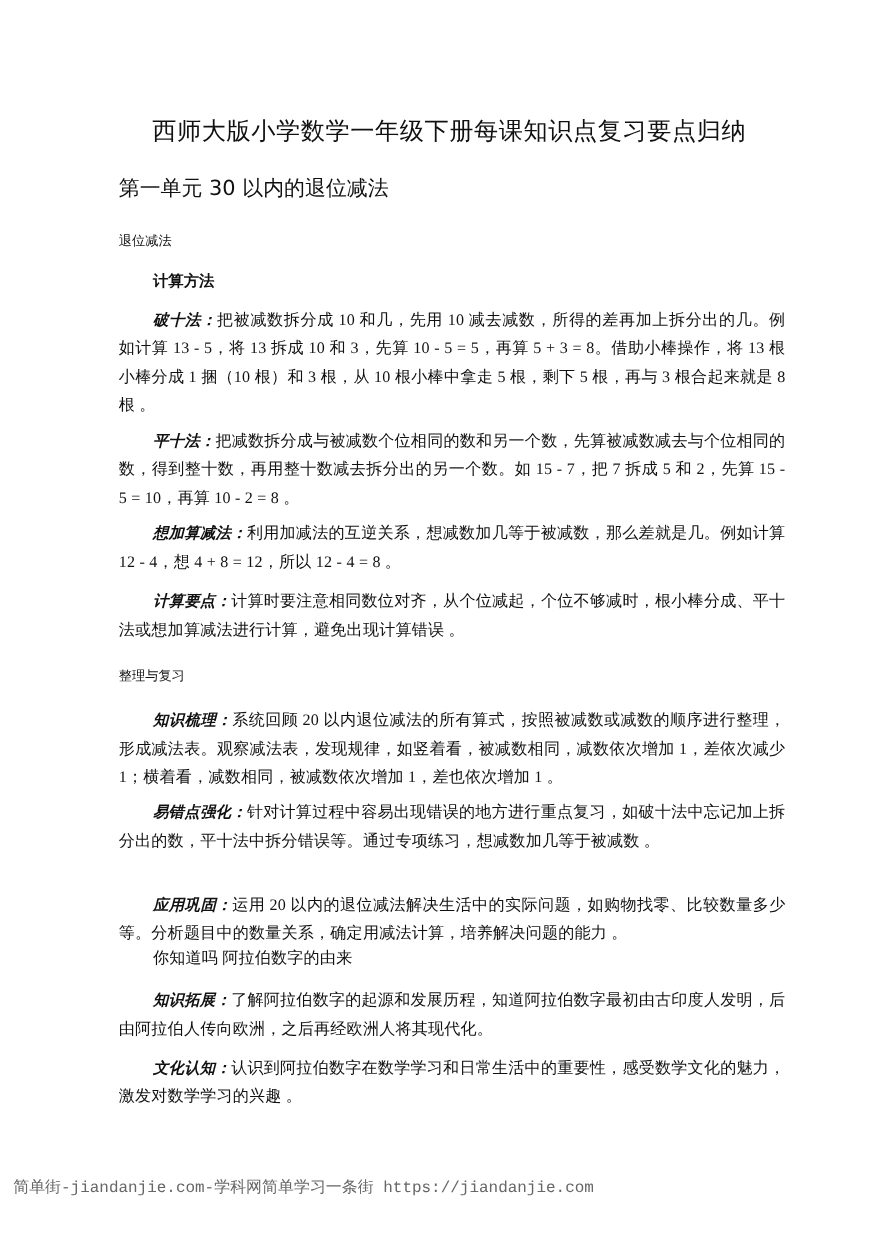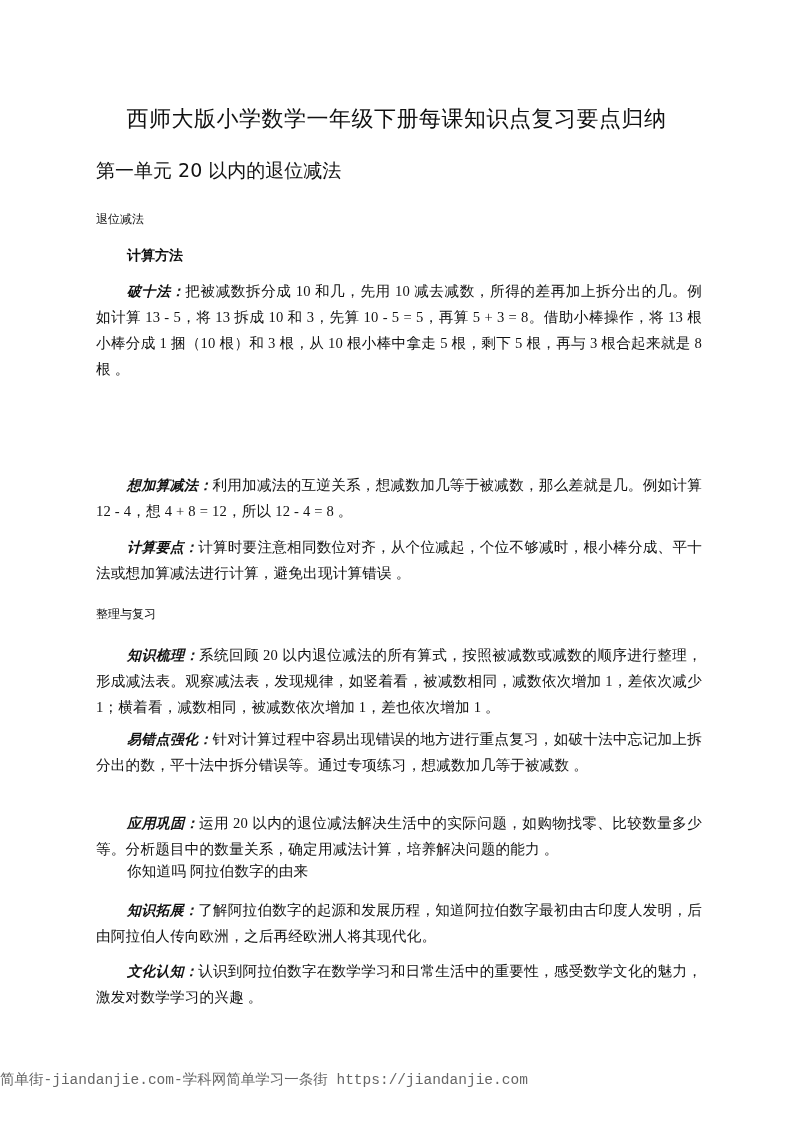--- a/index.html
+++ b/index.html
@@ -1,17 +1,17 @@
 <!DOCTYPE html>
 <html><head>
   <meta charset="utf-8">
   <style>
     html, body { margin: 0; padding: 0; background: #ffffff; }
     body { width: 793px; height: 1122px; position: relative; overflow: hidden; color: #111; }
-    .page { position: absolute; left: 0; top: 0; width: 647px; height: 1122px; }
+    .page { position: absolute; left: 12px; top: 0; width: 647px; height: 1122px; }
     .title {
       position: absolute; left: 0; width: 793px; top: 104px; text-align: center;
       font-family: "DejaVu Sans", sans-serif; font-size: 22px; letter-spacing: 0.5px; margin: 0; font-weight: normal;
     }
     .h1 {
       position: absolute; left: 96px; top: 158px; margin: 0;
       font-family: "DejaVu Sans", sans-serif; font-size: 19px; font-weight: normal;
     }
     .h2 {
       position: absolute; left: 96px; margin: 0;
@@ -30,27 +30,28 @@
     .footer {
       position: absolute; left: 0; width: 793px; top: 1070px; text-align: left;
       font-family: Liberation Mono, monospace; font-size: 14.5px; color: #666;
     }
   </style>
 </head>
 <body>
 
 <div class="page">
   <h1 class="title">西师大版小学数学一年级下册每课知识点复习要点归纳</h1>
-  <h2 class="h1">第一单元 20 以内的退位减法</h2>
+  <h2 class="h1">第一单元 30 以内的退位减法</h2>
 
   <h3 class="h2" style="top:211px">退位减法</h3>
   <div class="sub">计算方法</div>
 
   <p class="para" style="top:278px"><b>破十法：</b><span>把被减数拆分成 10 和几，先用 10 减去减数，所得的差再加上拆分出的几。例如计算 13 - 5，将 13 拆成 10 和 3，先算 10 - 5 = 5，再算 5 + 3 = 8。借助小棒操作，将 13 根小棒分成 1 捆（10 根）和 3 根，从 10 根小棒中拿走 5 根，剩下 5 根，再与 3 根合起来就是 8 根 。</span></p>
 
+  <p class="para" style="top:388px"><b>平十法：</b><span>把减数拆分成与被减数个位相同的数和另一个数，先算被减数减去与个位相同的数，得到整十数，再用整十数减去拆分出的另一个数。如 15 - 7，把 7 拆成 5 和 2，先算 15 - 5 = 10，再算 10 - 2 = 8 。</span></p>
 
   <p class="para" style="top:472px"><b>想加算减法：</b><span>利用加减法的互逆关系，想减数加几等于被减数，那么差就是几。例如计算 12 - 4，想 4 + 8 = 12，所以 12 - 4 = 8 。</span></p>
 
   <p class="para" style="top:534px"><b>计算要点：</b><span>计算时要注意相同数位对齐，从个位减起，个位不够减时，根小棒分成、平十法或想加算减法进行计算，避免出现计算错误 。</span></p>
 
   <h3 class="h2" style="top:606px">整理与复习</h3>
 
   <p class="para" style="top:642px"><b>知识梳理：</b><span>系统回顾 20 以内退位减法的所有算式，按照被减数或减数的顺序进行整理，形成减法表。观察减法表，发现规律，如竖着看，被减数相同，减数依次增加 1，差依次减少 1；横着看，减数相同，被减数依次增加 1，差也依次增加 1 。</span></p>
 
   <p class="para" style="top:726px"><b>易错点强化：</b><span>针对计算过程中容易出现错误的地方进行重点复习，如破十法中忘记加上拆分出的数，平十法中拆分错误等。通过专项练习，想减数加几等于被减数 。</span></p>

